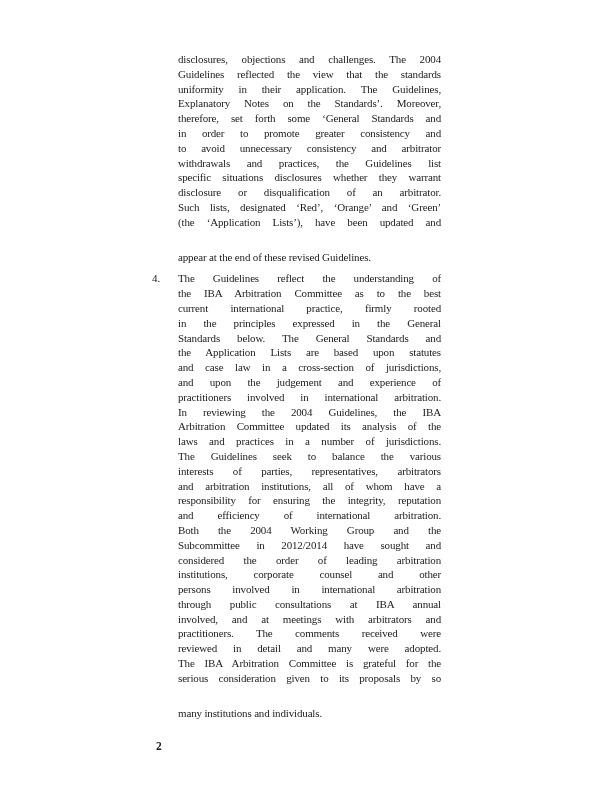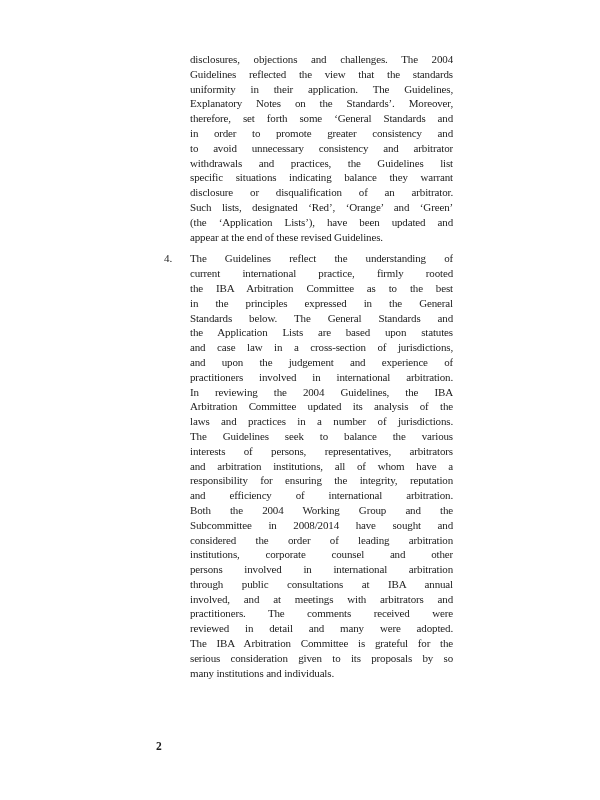--- a/index.html
+++ b/index.html
@@ -11,21 +11,21 @@
     position: relative;
     width: 600px;
     height: 800px;
     background: #ffffff;
     font-family: "Liberation Serif", "DejaVu Serif", serif;
     color: #1c1c1c;
     overflow: hidden;
   }
   .text-block {
     position: absolute;
-    left: 190px;
+    left: 178px;
     top: 52px;
     width: 263px;
   }
   .paragraph {
     position: relative;
   }
   .paragraph + .paragraph {
     margin-top: 7px;
   }
   .marker {
@@ -41,20 +41,21 @@
     line-height: 14.8px;
     height: 14.8px;
     letter-spacing: -0.15px;
     text-align: justify;
     text-align-last: justify;
     overflow: hidden;
     white-space: normal;
   }
   .line.last {
     text-align-last: left;
+    margin-top: 20px;
   }
   .page-number {
     position: absolute;
     left: 156px;
     top: 740px;
     font-size: 11.5px;
     font-weight: bold;
     letter-spacing: 0;
   }
 </style>
@@ -65,47 +66,47 @@
   <main class="text-block">
       <div class="paragraph">
         <div class="line">disclosures, objections and challenges. The 2004</div>
         <div class="line">Guidelines reflected the view that the standards</div>
         <div class="line">uniformity in their application. The Guidelines,</div>
         <div class="line">Explanatory Notes on the Standards’. Moreover,</div>
         <div class="line">therefore, set forth some ‘General Standards and</div>
         <div class="line">in order to promote greater consistency and</div>
         <div class="line">to avoid unnecessary consistency and arbitrator</div>
         <div class="line">withdrawals and practices, the Guidelines list</div>
-        <div class="line">specific situations indicating balance they warrant</div>
+        <div class="line">specific situations disclosures whether they warrant</div>
         <div class="line">disclosure or disqualification of an arbitrator.</div>
         <div class="line">Such lists, designated ‘Red’, ‘Orange’ and ‘Green’</div>
         <div class="line">(the ‘Application Lists’), have been updated and</div>
         <div class="line last">appear at the end of these revised Guidelines.</div>
       </div>
       <div class="paragraph">
         <span class="marker">4.</span>
         <div class="line">The Guidelines reflect the understanding of</div>
+        <div class="line">the IBA Arbitration Committee as to the best</div>
         <div class="line">current international practice, firmly rooted</div>
-        <div class="line">the IBA Arbitration Committee as to the best</div>
         <div class="line">in the principles expressed in the General</div>
         <div class="line">Standards below. The General Standards and</div>
         <div class="line">the Application Lists are based upon statutes</div>
         <div class="line">and case law in a cross-section of jurisdictions,</div>
         <div class="line">and upon the judgement and experience of</div>
         <div class="line">practitioners involved in international arbitration.</div>
         <div class="line">In reviewing the 2004 Guidelines, the IBA</div>
         <div class="line">Arbitration Committee updated its analysis of the</div>
         <div class="line">laws and practices in a number of jurisdictions.</div>
         <div class="line">The Guidelines seek to balance the various</div>
-        <div class="line">interests of persons, representatives, arbitrators</div>
+        <div class="line">interests of parties, representatives, arbitrators</div>
         <div class="line">and arbitration institutions, all of whom have a</div>
         <div class="line">responsibility for ensuring the integrity, reputation</div>
         <div class="line">and efficiency of international arbitration.</div>
         <div class="line">Both the 2004 Working Group and the</div>
-        <div class="line">Subcommittee in 2008/2014 have sought and</div>
+        <div class="line">Subcommittee in 2012/2014 have sought and</div>
         <div class="line">considered the order of leading arbitration</div>
         <div class="line">institutions, corporate counsel and other</div>
         <div class="line">persons involved in international arbitration</div>
         <div class="line">through public consultations at IBA annual</div>
         <div class="line">involved, and at meetings with arbitrators and</div>
         <div class="line">practitioners. The comments received were</div>
         <div class="line">reviewed in detail and many were adopted.</div>
         <div class="line">The IBA Arbitration Committee is grateful for the</div>
         <div class="line">serious consideration given to its proposals by so</div>
         <div class="line last">many institutions and individuals.</div>

